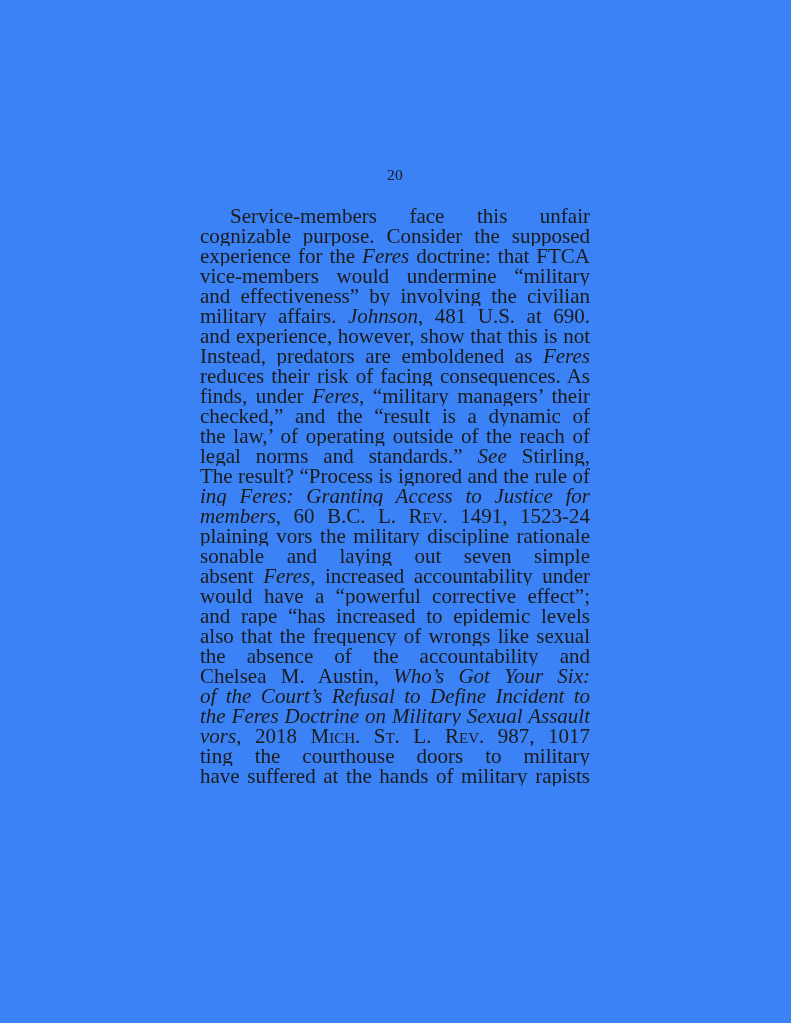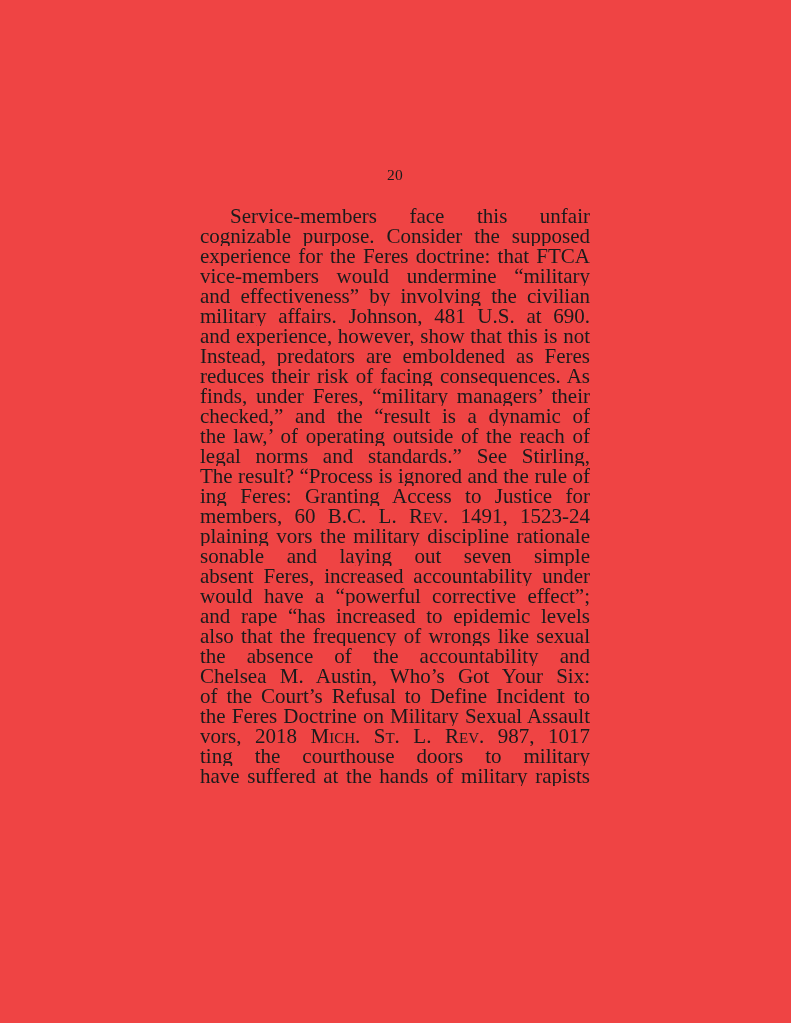--- a/index.html
+++ b/index.html
@@ -4,21 +4,21 @@
 <style>
   html, body {
     margin: 0;
     padding: 0;
     background: #ffffff;
   }
   .page {
     position: relative;
     width: 791px;
     height: 1023px;
-    background: #ef4444;
+    background: #3b82f6;
     overflow: hidden;
     font-family: "Liberation Serif", "DejaVu Serif", serif;
     color: #1b1b1b;
   }
   .page-number {
     position: absolute;
     top: 166px;
     left: 200px;
     width: 390px;
     text-align: center;
@@ -38,20 +38,21 @@
     text-align-last: justify;
     white-space: normal;
     height: 20px;
     overflow: hidden;
   }
   .line.indent {
     padding-left: 30px;
     width: 360px;
   }
   .seg-i {
+    font-style: italic;
   }
   .seg-sc {
     font-variant: small-caps;
   }
 </style>
 </head>
 <body>
 
 <div class="page">
   <div class="page-number">20</div>

